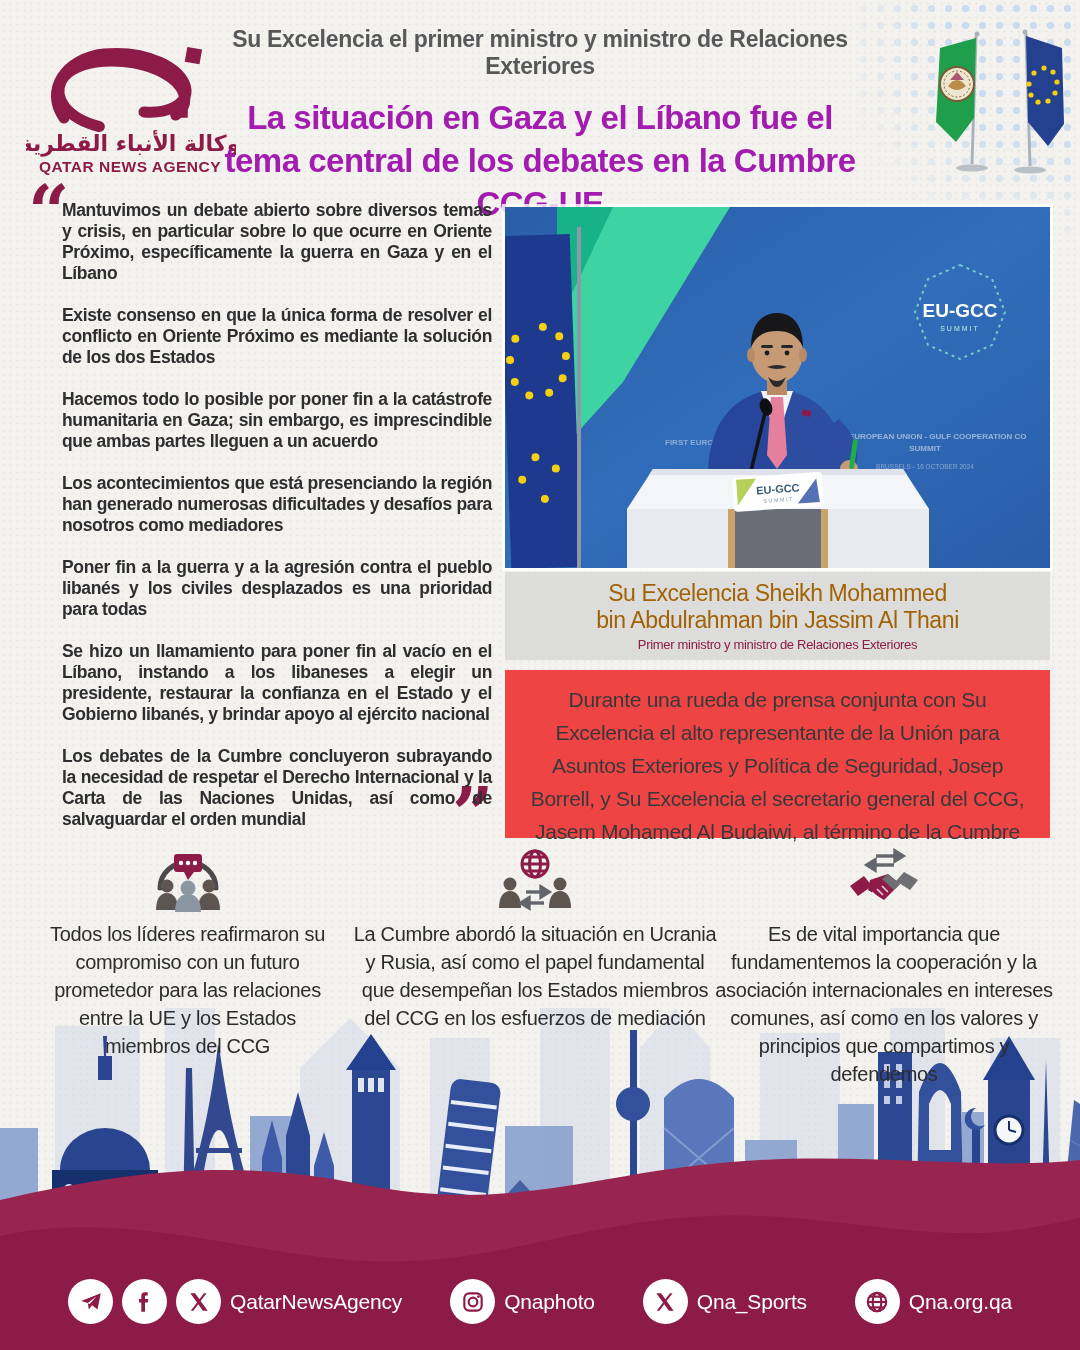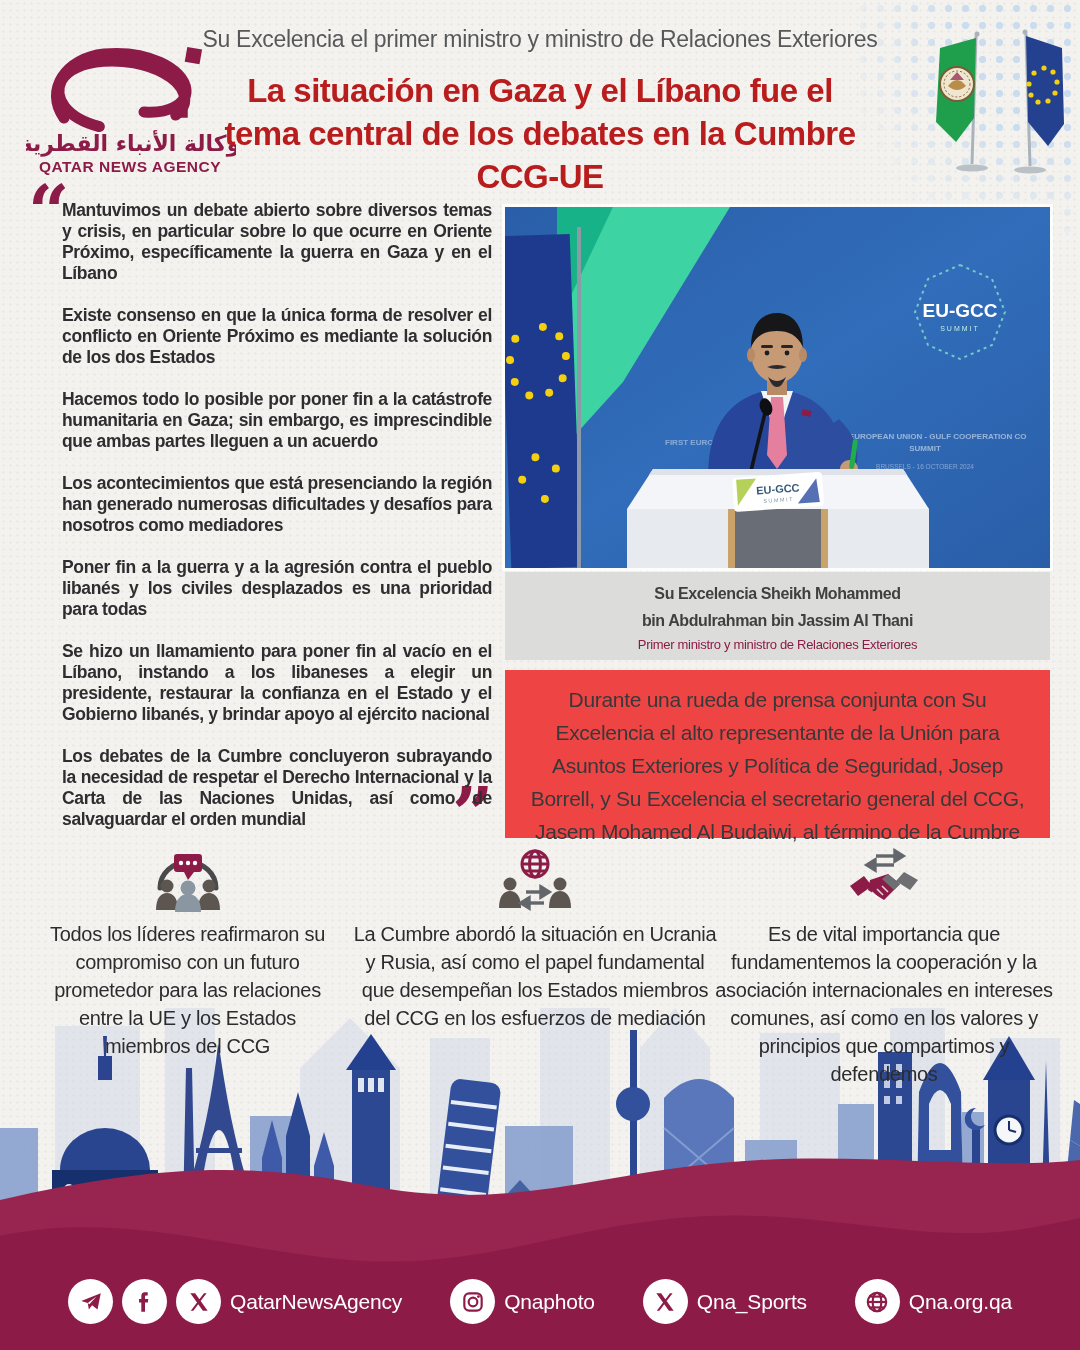--- a/index.html
+++ b/index.html
@@ -11,43 +11,43 @@
     background-size:7px 7px; opacity:.55; pointer-events:none; z-index:0; }
   .corner-dots { position:absolute; top:0; right:0; width:225px; height:235px; z-index:0;
     background-image:radial-gradient(#cadcee 3.4px, transparent 3.9px);
     background-size:17px 17px;
     -webkit-mask-image:radial-gradient(ellipse at 85% 15%, #000 35%, transparent 78%);
     mask-image:radial-gradient(ellipse at 85% 15%, #000 35%, transparent 78%); }
 
   
   .qna-logo { position:absolute; left:26px; top:20px; width:210px; height:160px; z-index:2; }
   .header-center { position:absolute; left:175px; top:26px; width:730px; text-align:center; z-index:2; }
-  .kicker { font-size:23px; font-weight:400; color:#57585a; letter-spacing:-.3px; }
-  .title { margin-top:16px; color:#b91c1c; font-weight:700; font-size:33px; line-height:43px; letter-spacing:-.5px; }
+  .kicker { font-size:23px; font-weight:700; color:#57585a; letter-spacing:-.3px; }
+  .title { margin-top:16px; color:#a21caf; font-weight:700; font-size:33px; line-height:43px; letter-spacing:-.5px; }
   .flags { position:absolute; right:10px; top:22px; width:140px; height:165px; z-index:2; }
 
   
   .quotes { position:absolute; left:62px; top:200px; width:430px; z-index:2; }
   .quote-open { position:absolute; left:28px; top:176px; font-family:"DejaVu Serif", serif;
     font-size:72px; font-weight:700; color:#8d1b47; line-height:1; z-index:2; }
   .quote-close { position:absolute; left:452px; top:778px; font-family:"DejaVu Serif", serif;
     font-size:72px; font-weight:700; color:#8d1b47; line-height:1; z-index:2; }
   .quote-item { font-size:17.5px; line-height:21px; font-weight:700; color:#2e2e30;
     letter-spacing:-.35px; text-align:justify; margin-bottom:21px; }
   .quote-item:last-child { margin-bottom:0; }
 
   
   .photo { position:absolute; left:505px; top:207px; width:545px; height:361px; z-index:2;
     box-shadow:0 0 0 3px rgba(255,255,255,.8); }
   .photo svg { display:block; }
 
   
   .caption { position:absolute; left:505px; top:572px; width:545px; height:88px; z-index:2;
     background:#dcdcda; text-align:center; padding-top:8px; }
-  .caption .name { color:#404040; font-weight:700; font-size:16px; line-height:27px; letter-spacing:-.4px; }
+  .caption .name { color:#a16207; font-weight:400; font-size:23px; line-height:27px; letter-spacing:-.4px; }
   .caption .role { color:#8d1b47; font-size:13px; margin-top:3px; letter-spacing:-.3px; }
   .lead { position:absolute; left:505px; top:670px; width:545px; height:168px; z-index:2;
     background:#ef4444; color:#38383a; font-size:21px; line-height:33px;
     text-align:center; padding:13px 14px; letter-spacing:-.3px; }
 
   
   .features { position:absolute; left:0; top:848px; width:1080px; z-index:3; }
   .feature { position:absolute; text-align:center; color:#2c2c2e; font-size:20px;
     line-height:28px; letter-spacing:-.3px; }
   .f1 { left:35px;  width:305px;text-align:center; }

